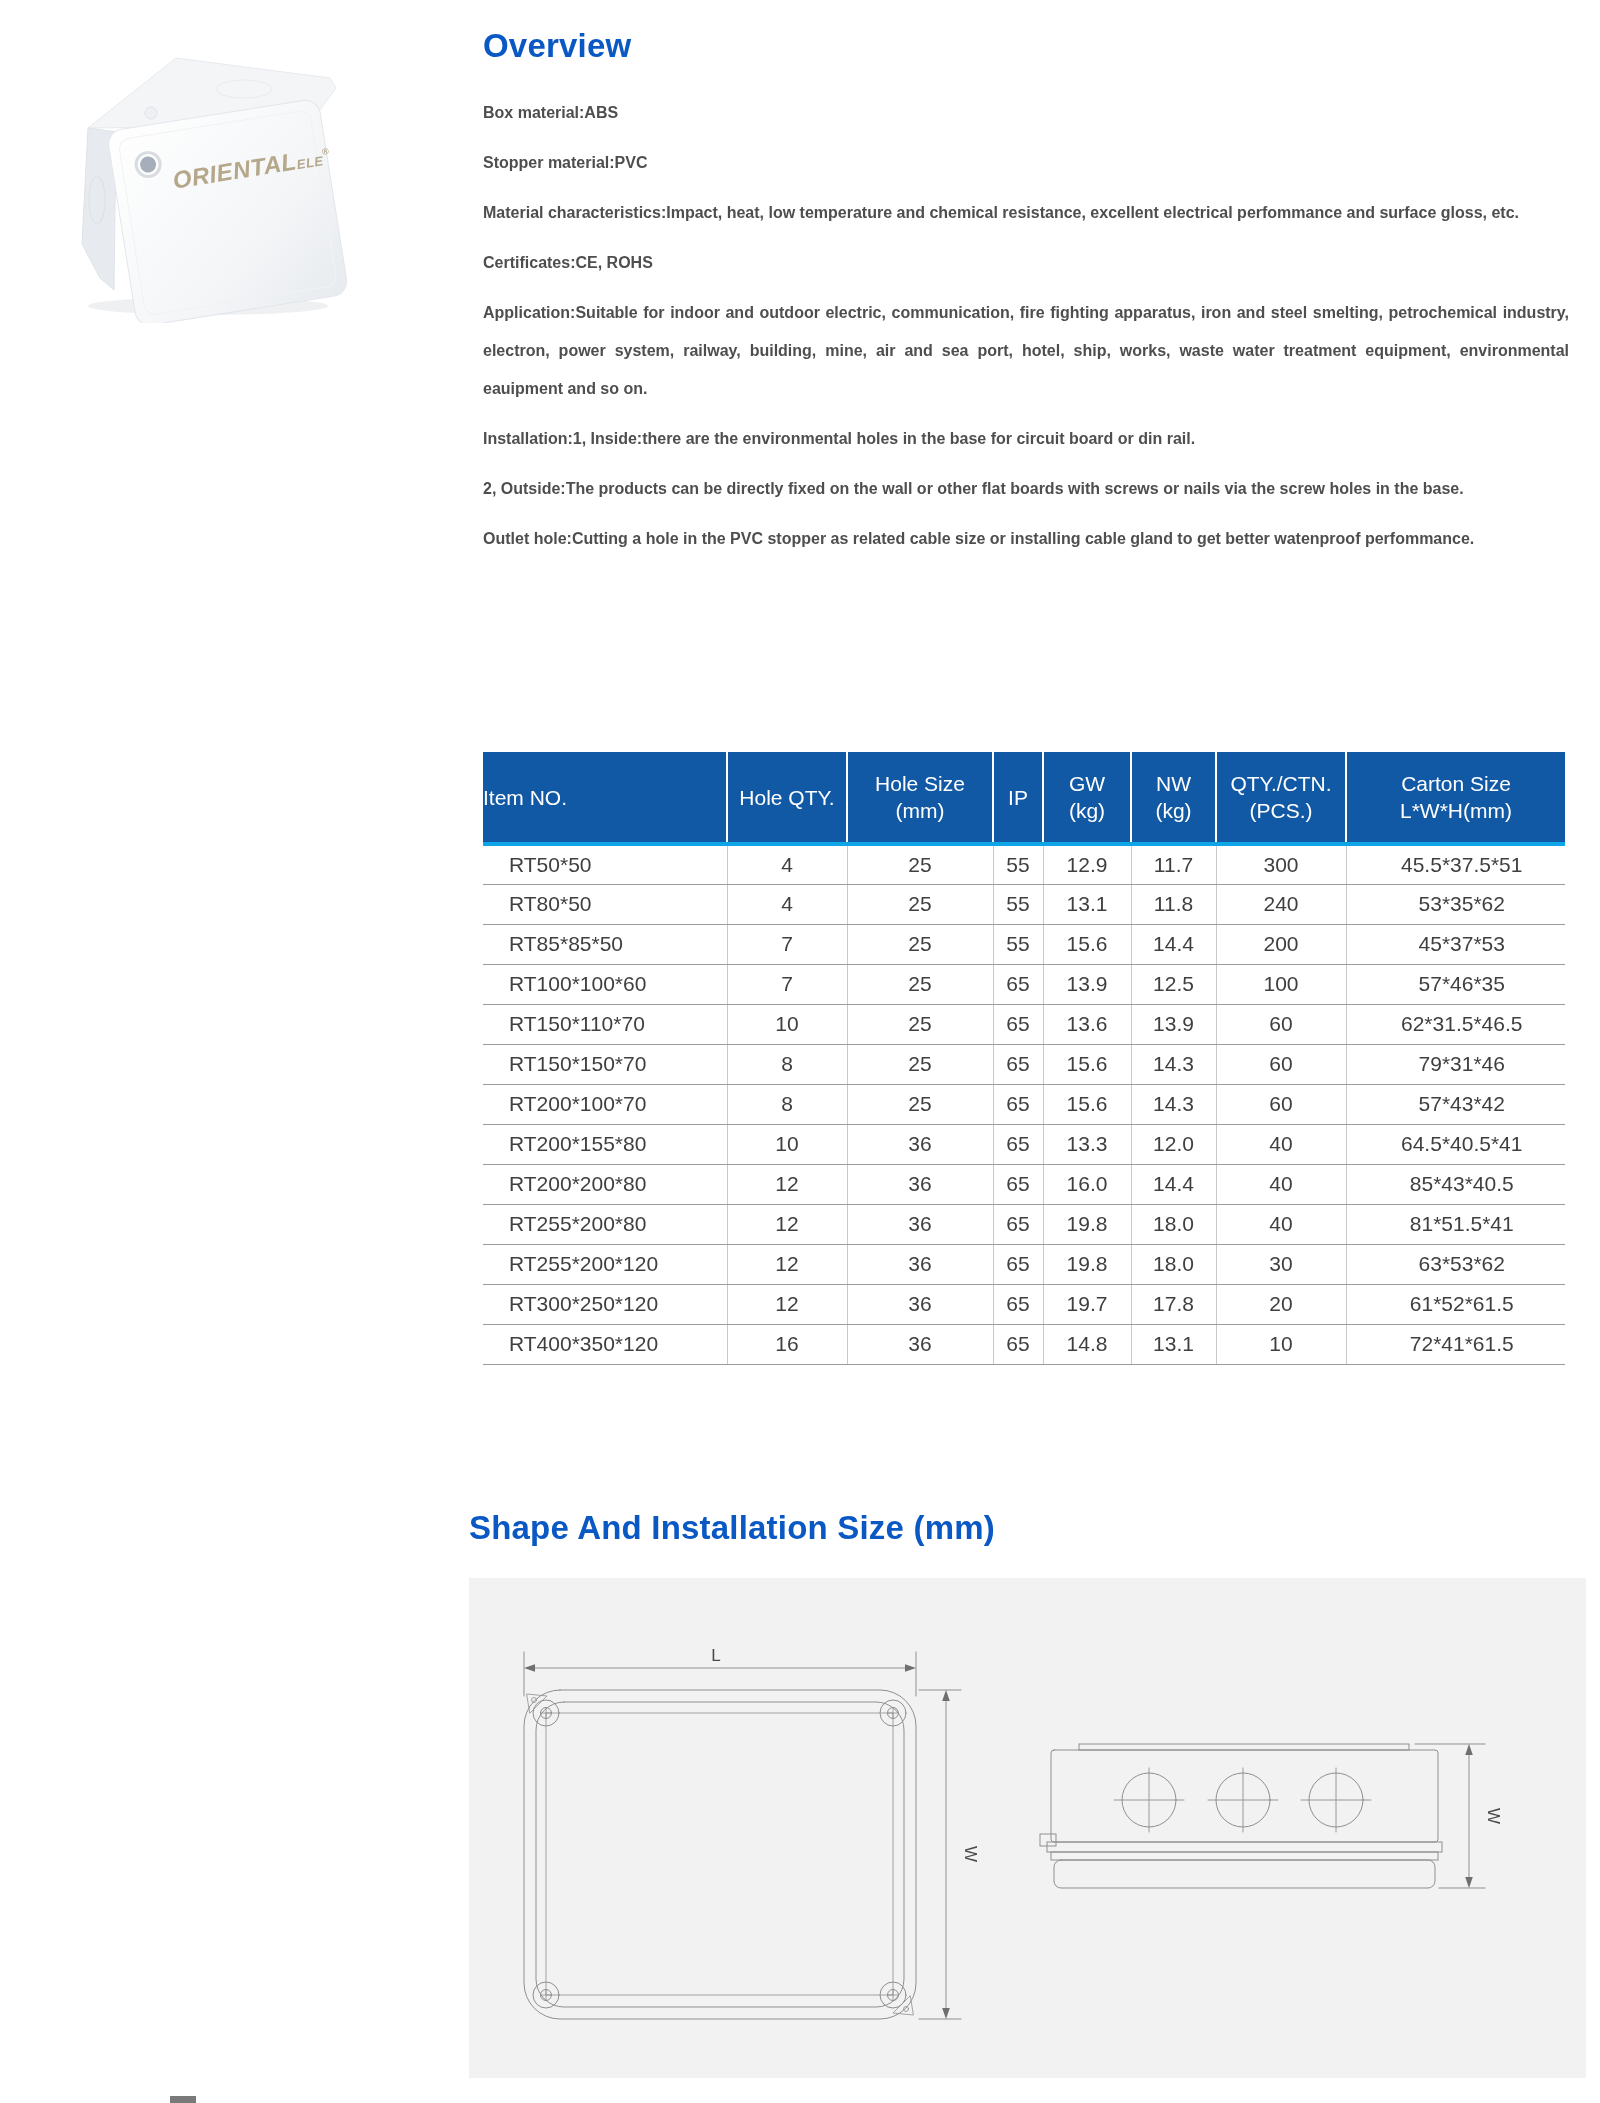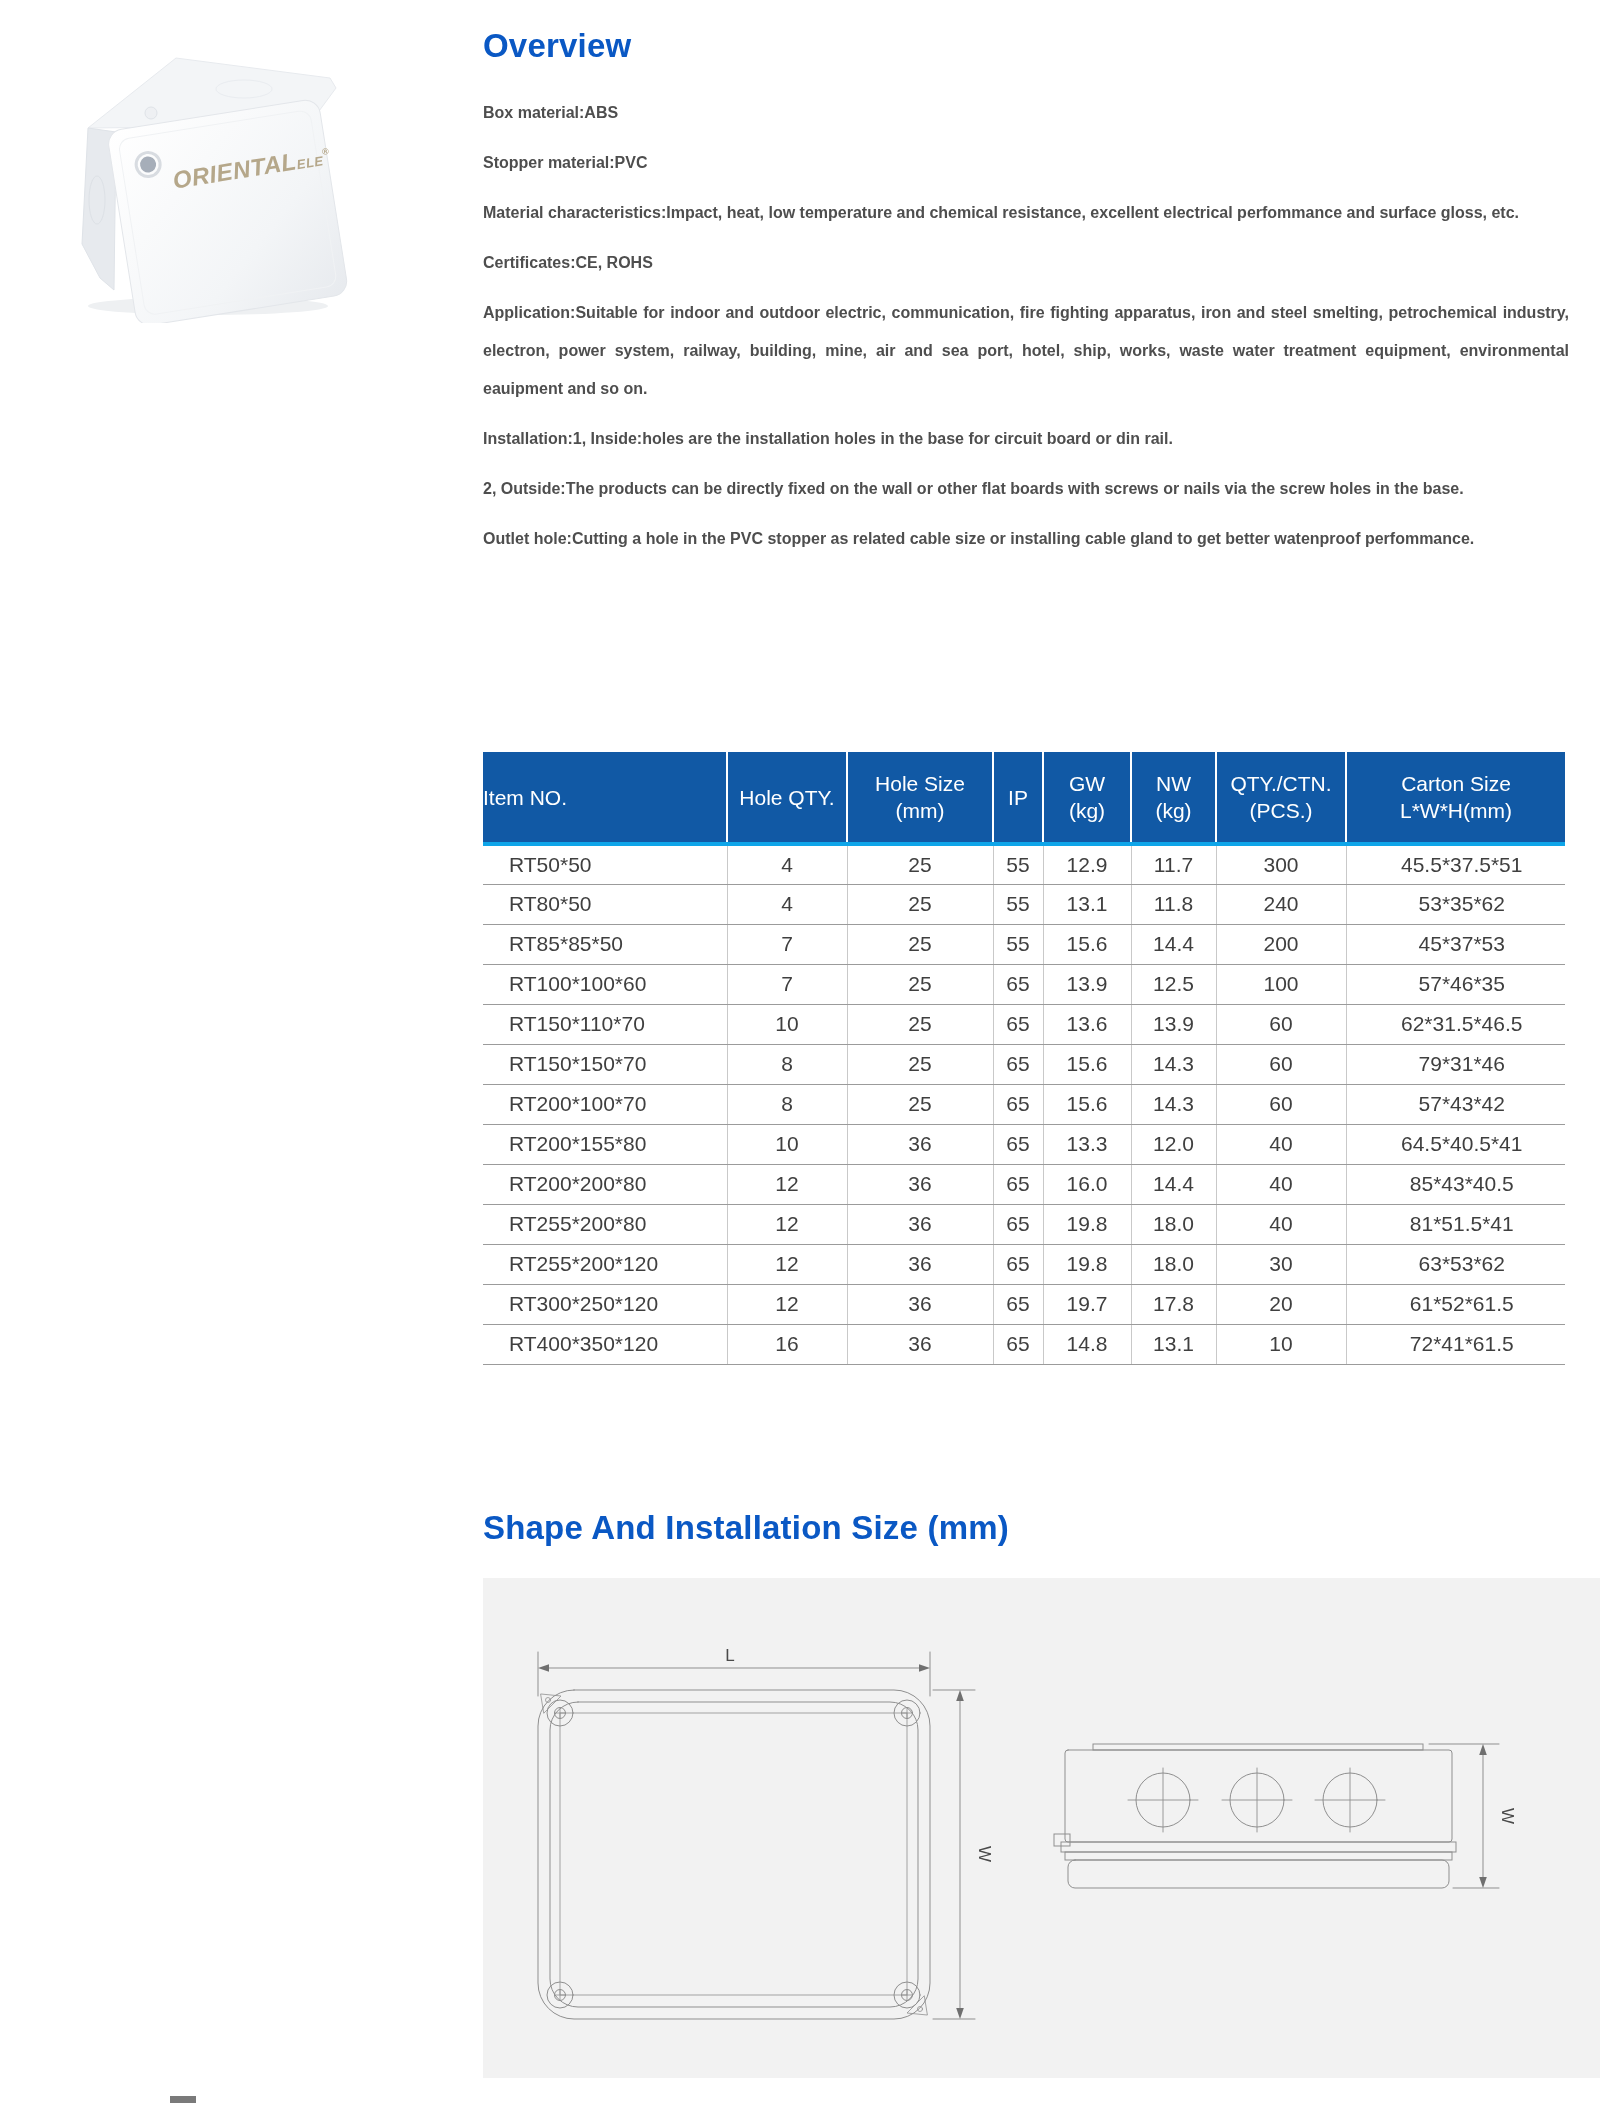--- a/index.html
+++ b/index.html
@@ -29,21 +29,21 @@
     vertical-align:middle; white-space:pre-line; border-right:2px solid #ffffff; }
   table.params thead th:first-child { text-align:left; }
   table.params thead th:last-child { border-right:none; }
   table.params tbody td { font-size:21px; color:var(--table-text,#3f3f3f); height:40px;
     text-align:center; vertical-align:middle; border-bottom:1px solid #9b9b9b;
     border-right:1px solid #c9c9c9; }
   table.params tbody td:first-child { text-align:left; padding-left:26px; }
   table.params tbody td:last-child { border-right:none;padding-left:12px; }
   table.params tbody tr:first-child td { border-top:4px solid #0ea5e9; }
 
-  .shape { position:absolute; left:483px; top:1508px; width:1117px; }
+  .shape { position:absolute; left:469px; top:1508px; width:1117px; }
   .shape h2 { margin-bottom:30px; }
   .panel { width:1117px; height:500px; background:var(--panel-bg,#f2f2f2); }
   .panel svg { display:block; }
   .dim-label { font-size:17px; fill:#4a4a4a; }
 
   .cutoff { position:absolute; left:170px; top:2096px; width:26px; height:7px;
     background:#4e4e4e; opacity:.75; }
 </style>
 </head>
 <body>
@@ -76,21 +76,21 @@
   </div>
 
   <section class="overview">
     <h2 class="sec-title">Overview</h2>
     <div>
         <p>Box material:ABS</p>
         <p>Stopper material:PVC</p>
         <p>Material characteristics:Impact, heat, low temperature and chemical resistance, excellent electrical perfommance and surface gloss, etc.</p>
         <p>Certificates:CE, ROHS</p>
         <p>Application:Suitable for indoor and outdoor electric, communication, fire fighting apparatus, iron and steel smelting, petrochemical industry, electron, power system, railway, building, mine, air and sea port, hotel, ship, works, waste water treatment equipment, environmental eauipment and so on.</p>
-        <p>Installation:1, Inside:holes are the installation holes in the base for circuit board or din rail.</p>
+        <p>Installation:1, Inside:there are the environmental holes in the base for circuit board or din rail.</p>
         <p>2, Outside:The products can be directly fixed on the wall or other flat boards with screws or nails via the screw holes in the base.</p>
         <p>Outlet hole:Cutting a hole in the PVC stopper as related cable size or installing cable gland to get better watenproof perfommance.</p>
       </div>
   </section>
 
   <section class="technical">
     <table class="params">
       <colgroup>
         <col class="c1">
           <col class="c2">

